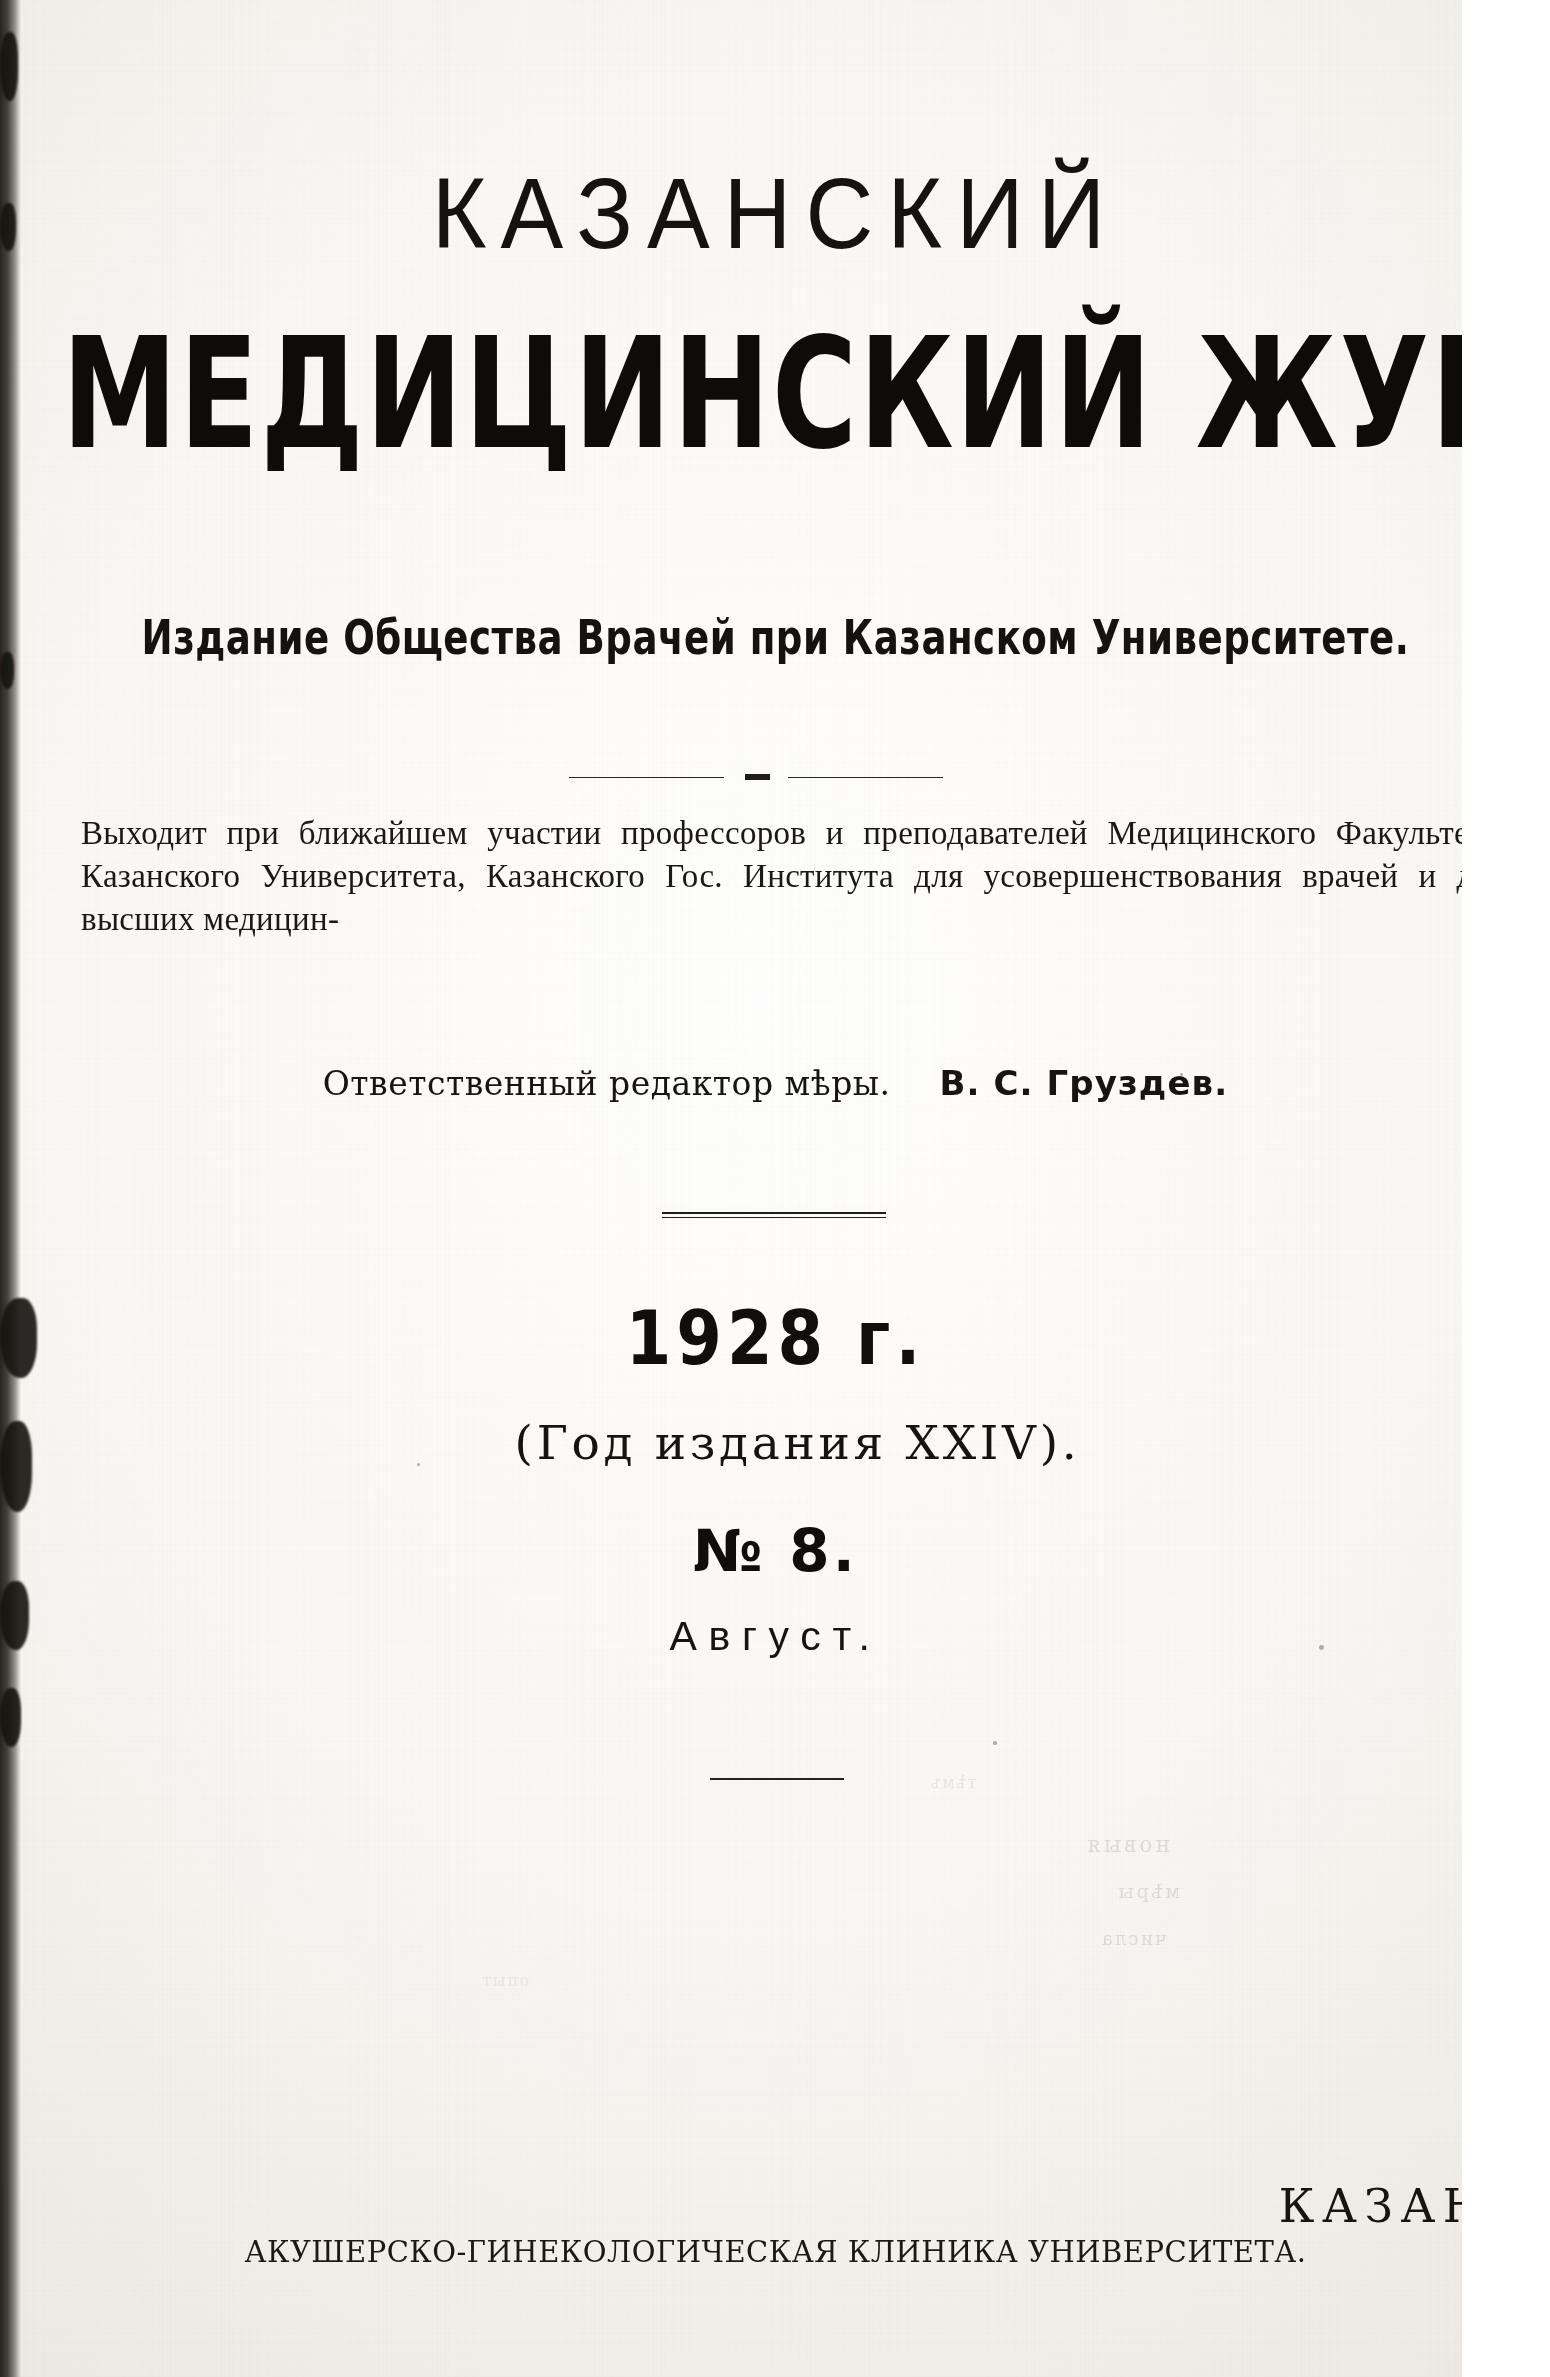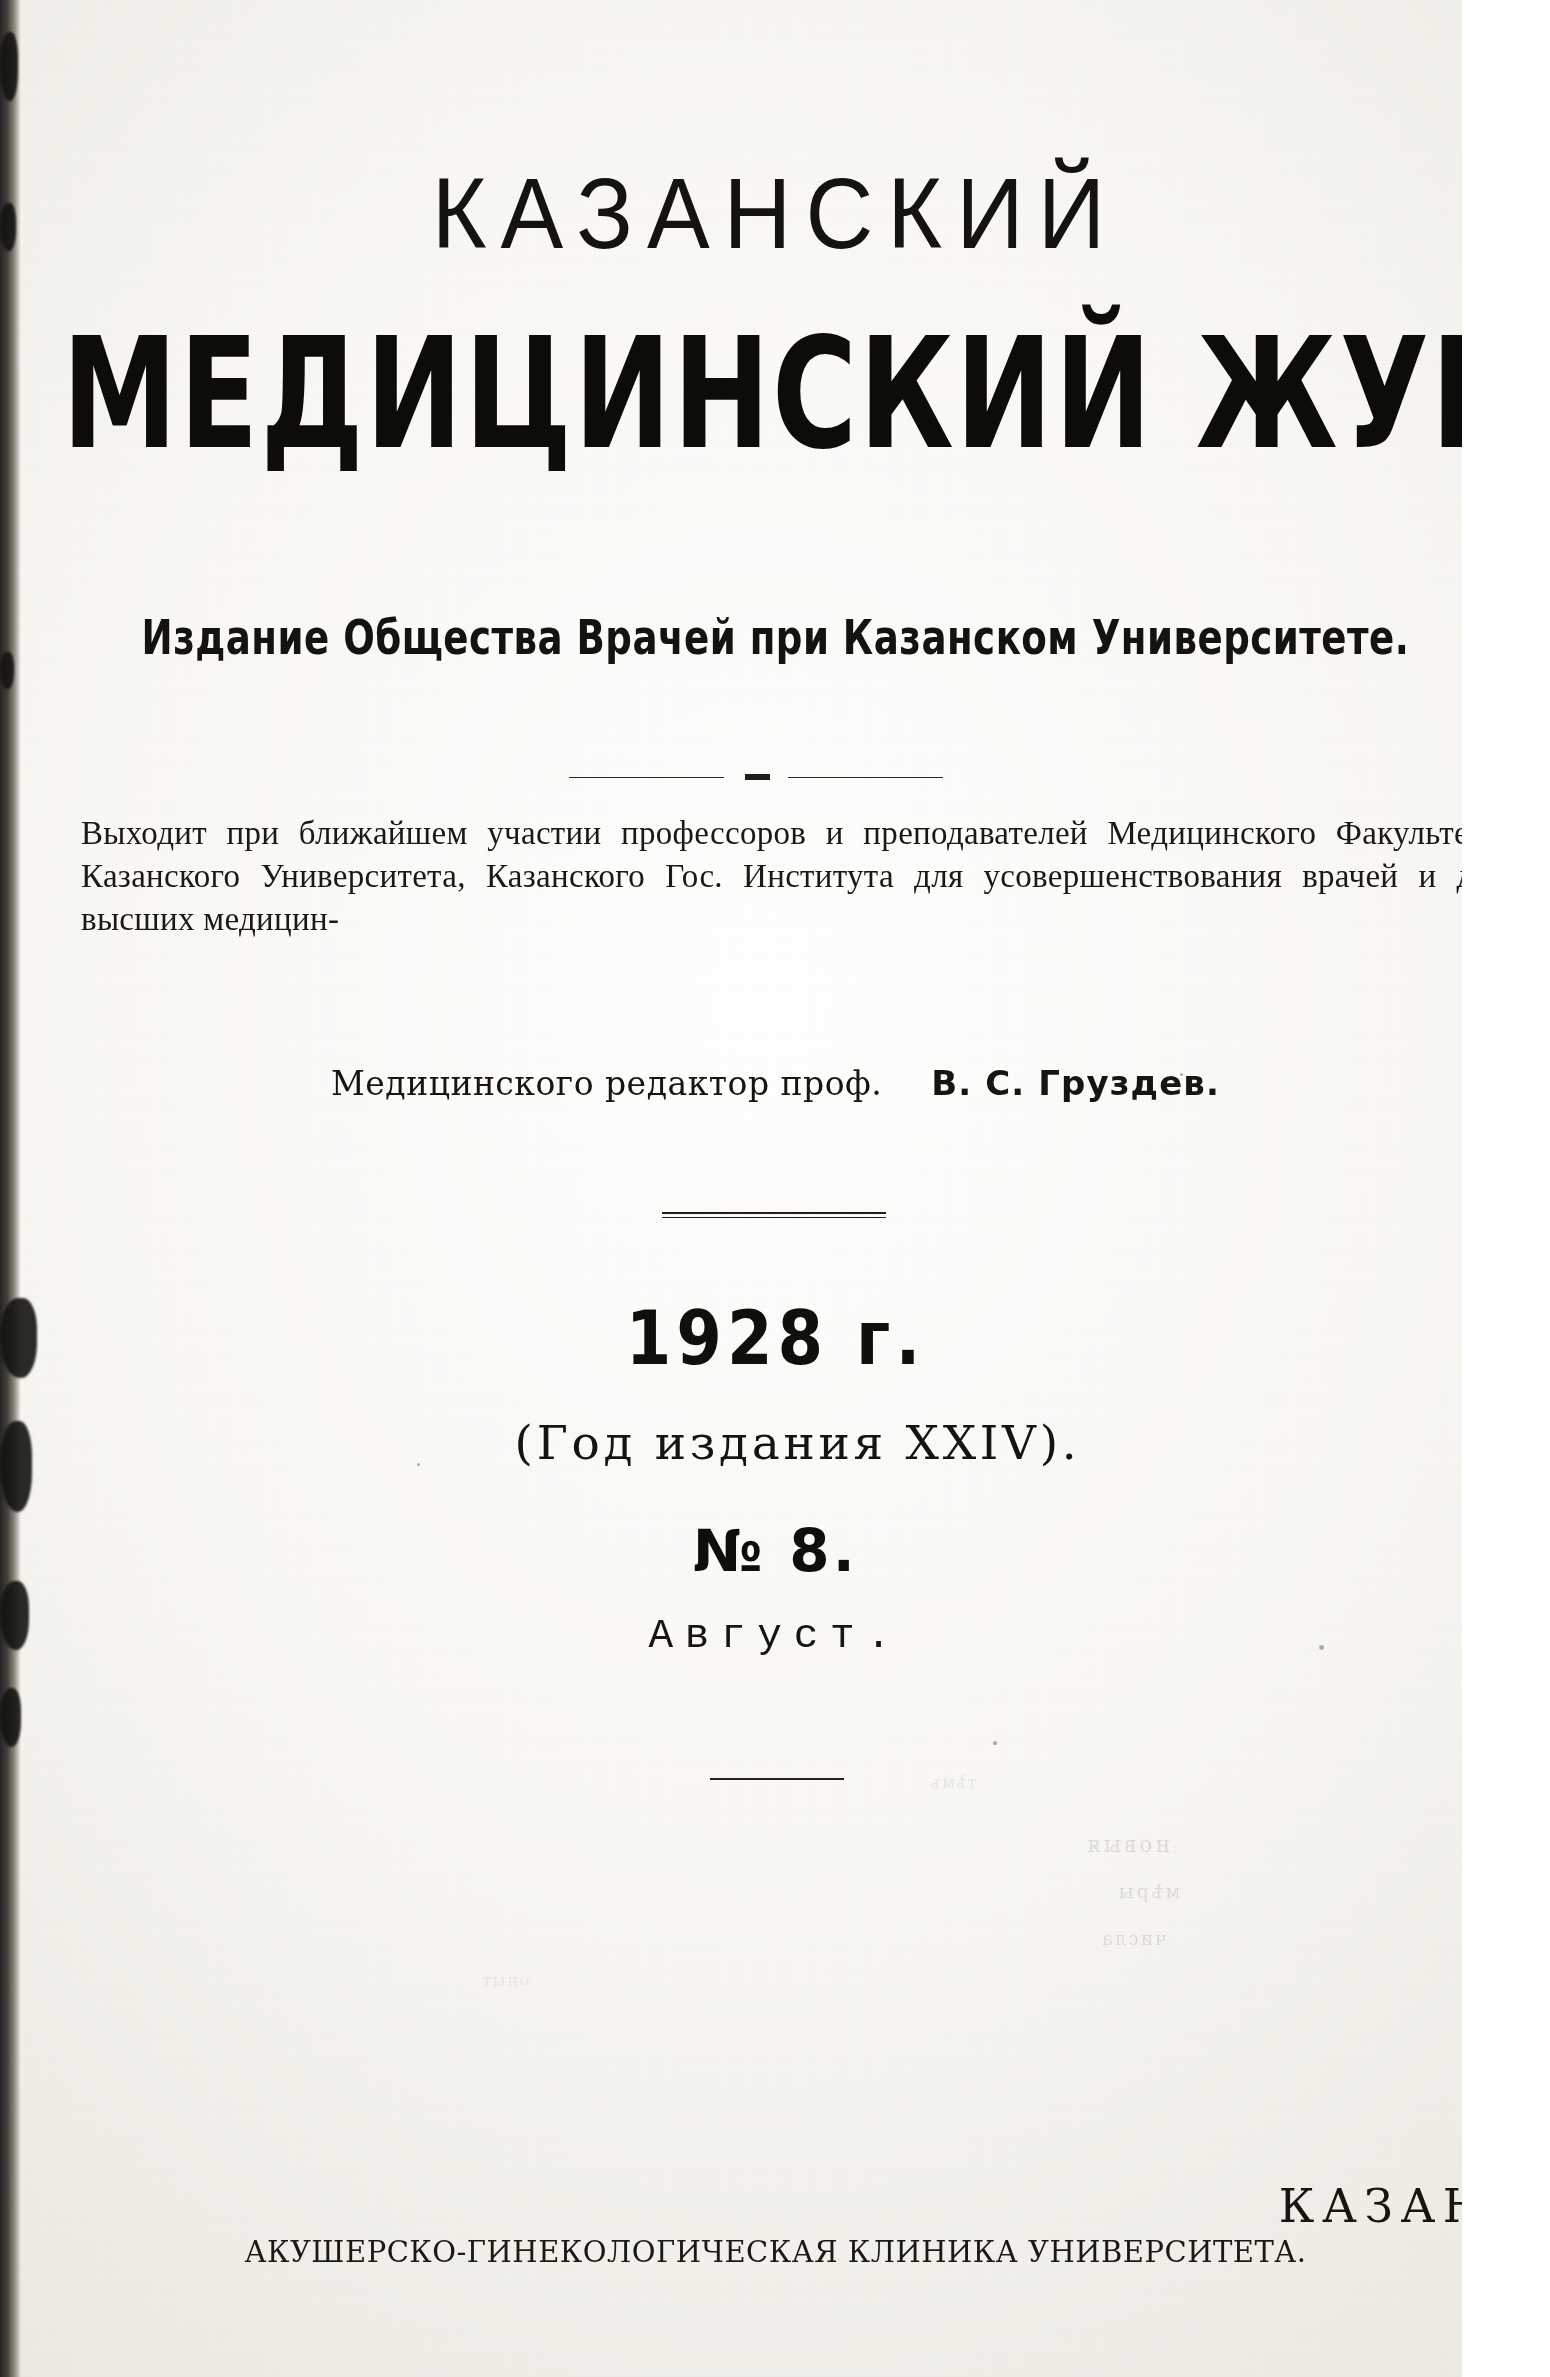--- a/index.html
+++ b/index.html
@@ -210,21 +210,21 @@
     font-size: 58px;
     letter-spacing: 3.2px;
     color: #0f0e0a;
     white-space: nowrap;
   }
   .month {
     position: absolute;
     left: 0; right: 0;
     top: 1613px;
     text-align: center;
-    font-family: Liberation Mono, monospace;
+    font-family: Liberation Sans, sans-serif;
     font-size: 41px;
     letter-spacing: 11.7px;
     color: #17150f;
     white-space: nowrap;
   }
   .short-rule {
     position: absolute;
     left: 710px;
     top: 1778px;
     width: 134px;
@@ -307,21 +307,21 @@
       <span class="seg right"></span>
     </div>
 
     <div class="blurb">
       <span>Выходит при ближайшем участии профессоров и преподавателей</span>
       <span>Медицинского Факультета Казанского Университета, Казанского Гос.</span>
       <span>Института для усовершенствования врачей и др. высших медицин-</span>
     </div>
 
     <div class="editor">
-      <span>Медицинского редактор проф.</span>
+      <span>Ответственный редактор мѣры.</span>
       <span class="name">В. С. Груздев.</span>
     </div>
 
     <div class="double-rule">
       <i></i>
       <i></i>
     </div>
 
     <div class="year">1928 г.</div>
 

